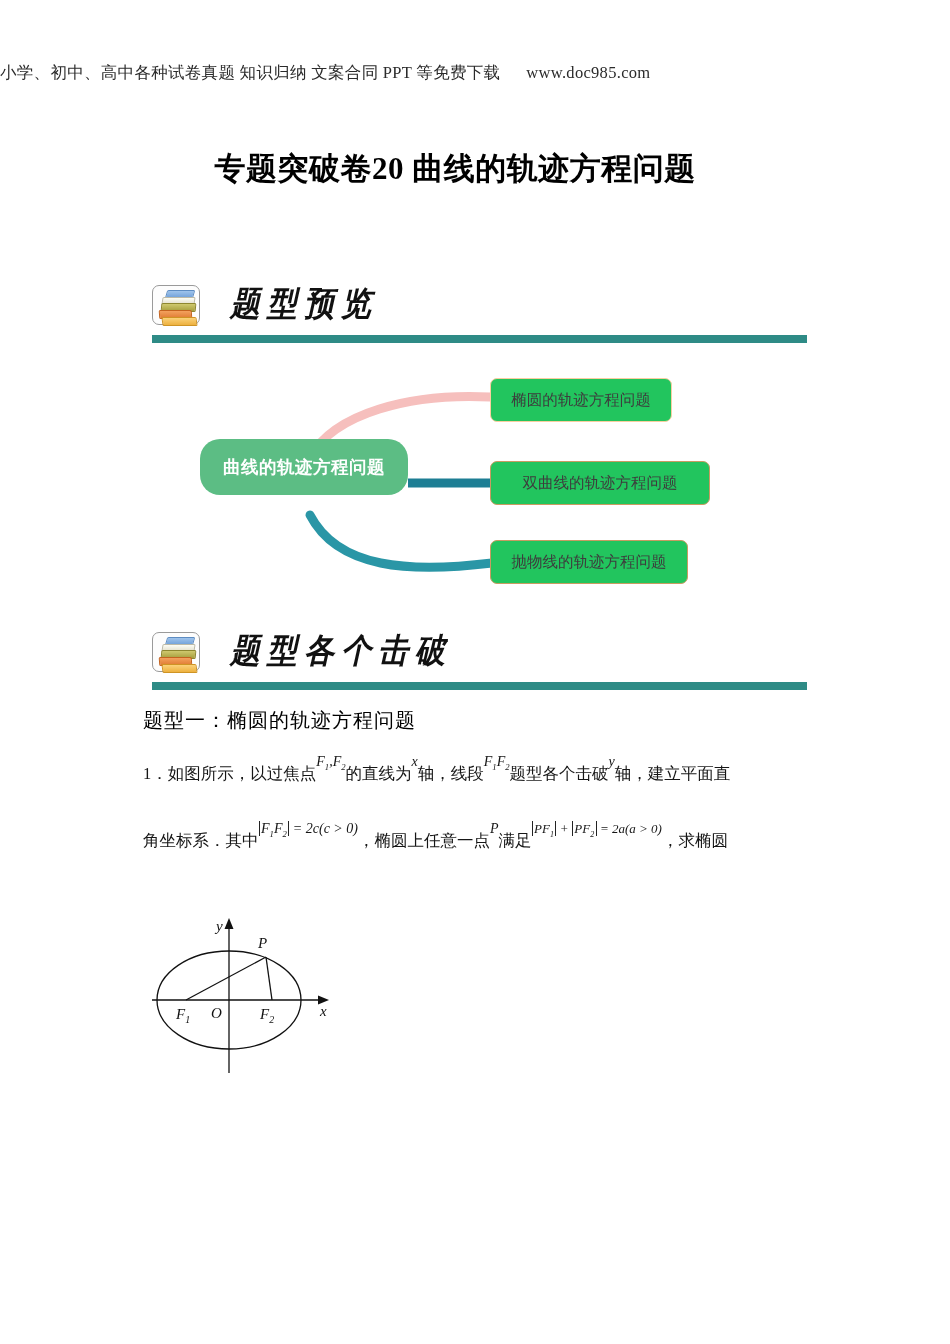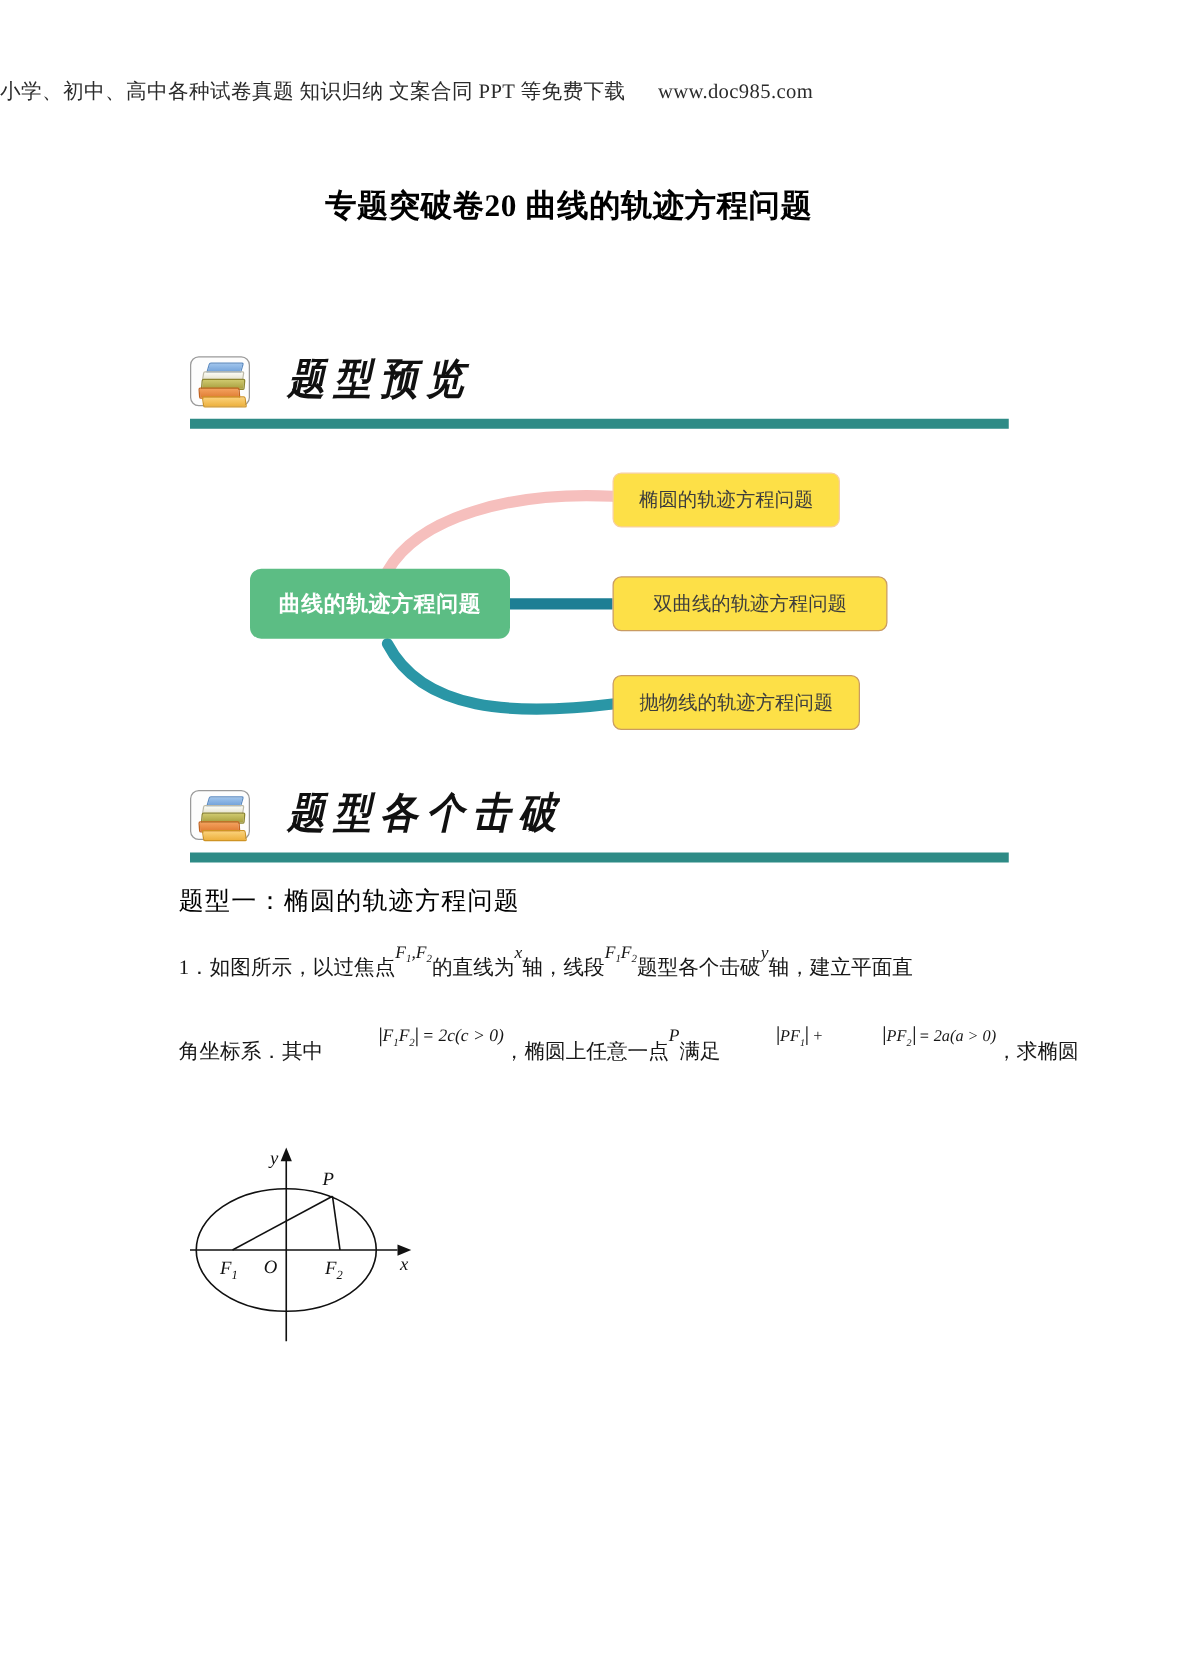--- a/index.html
+++ b/index.html
@@ -21,21 +21,21 @@
     color:#2b2b2b;
     letter-spacing:0.3px;
     white-space:nowrap;
   }
   .site-header .url { margin-left:26px; }
 
   
   .doc-title {
     position:absolute; left:0; top:148px; width:910px;
     text-align:center;
-    font-size:25px;
+    font-size:31px;
     font-weight:bold;
     letter-spacing:0.5px;
   }
 
   
   .banner { position:absolute; left:152px; width:655px; height:60px; }
   .banner .bk-icon {
     position:absolute; left:0; top:2px; width:48px; height:40px;
     background:#fdfdfd;
     border:1.6px solid #9a9a9a;
@@ -68,31 +68,31 @@
   
   .mindmap { position:absolute; left:160px; top:365px; width:560px; height:240px; }
   .mm-node {
     position:absolute;
     box-sizing:border-box;
     display:flex; align-items:center; justify-content:center;
     white-space:nowrap;
     font-family:"DejaVu Sans", "Liberation Sans", sans-serif;
   }
   .mm-root {
-    left:40px; top:90px; width:208px; height:56px;
+    left:40px; top:74px; width:208px; height:56px;
     background:#5cbd84;
-    border-radius:9px;
+    border-radius:20px;
     color:#ffffff;
     font-size:17.5px;
     font-weight:bold;
     letter-spacing:0.5px;
   }
   .mm-child {
     height:44px;
-    background:#fde047;
+    background:#22c55e;
     border-radius:7px;
     color:#3d3d3d;
     font-size:15.5px;
     padding:0 14px;
   }
   .mm-c1 { left:330px; top:13px;  width:182px; border:1px solid #f8cf9f; }
   .mm-c2 { left:330px; top:96px;  width:220px; border:1.3px solid #c99b62; }
   .mm-c3 { left:330px; top:175px; width:198px; border:1.3px solid #c99b62; }
   .mm-svg { position:absolute; left:0; top:0; width:560px; height:240px; }
 
@@ -108,21 +108,21 @@
   .qline.l2 { line-height:62px; }
   .mth { font-family:"Liberation Serif","DejaVu Serif",serif; font-style:italic; }
   .sup {
     display:inline-block;
     position:relative; top:-13px;
     font-size:14px;
     font-style:italic;
   }
   .sup.small { font-size:13px; }
   sub { font-size:0.62em; font-style:italic; }
-  .abs { border-left:1px solid #222; border-right:1px solid #222; padding:0 1.5px; font-style:italic;margin-left:45px; }
+  .abs { border-left:1px solid #222; border-right:1px solid #222; padding:0 1.5px; font-style:italic; }
 
   
   .figure { position:absolute; left:150px; top:915px; width:215px; height:170px; }
 </style>
 </head>
 <body>
 
 <div class="page">
 
   <div class="site-header">

